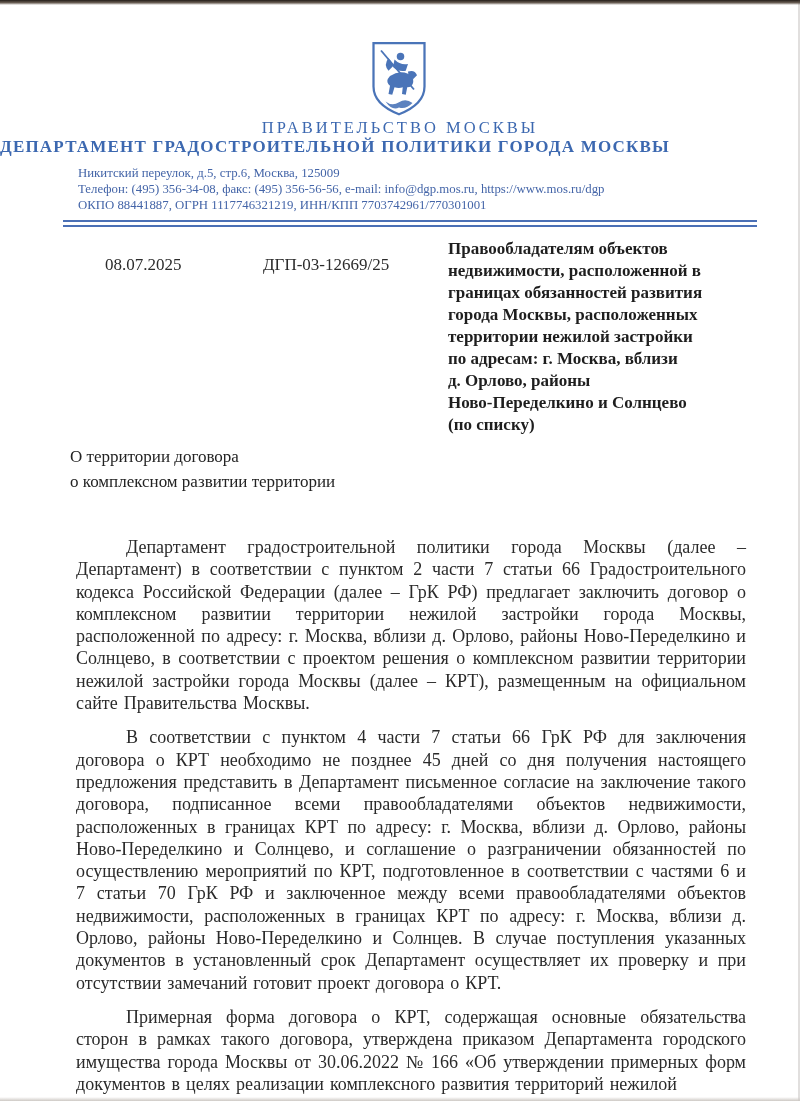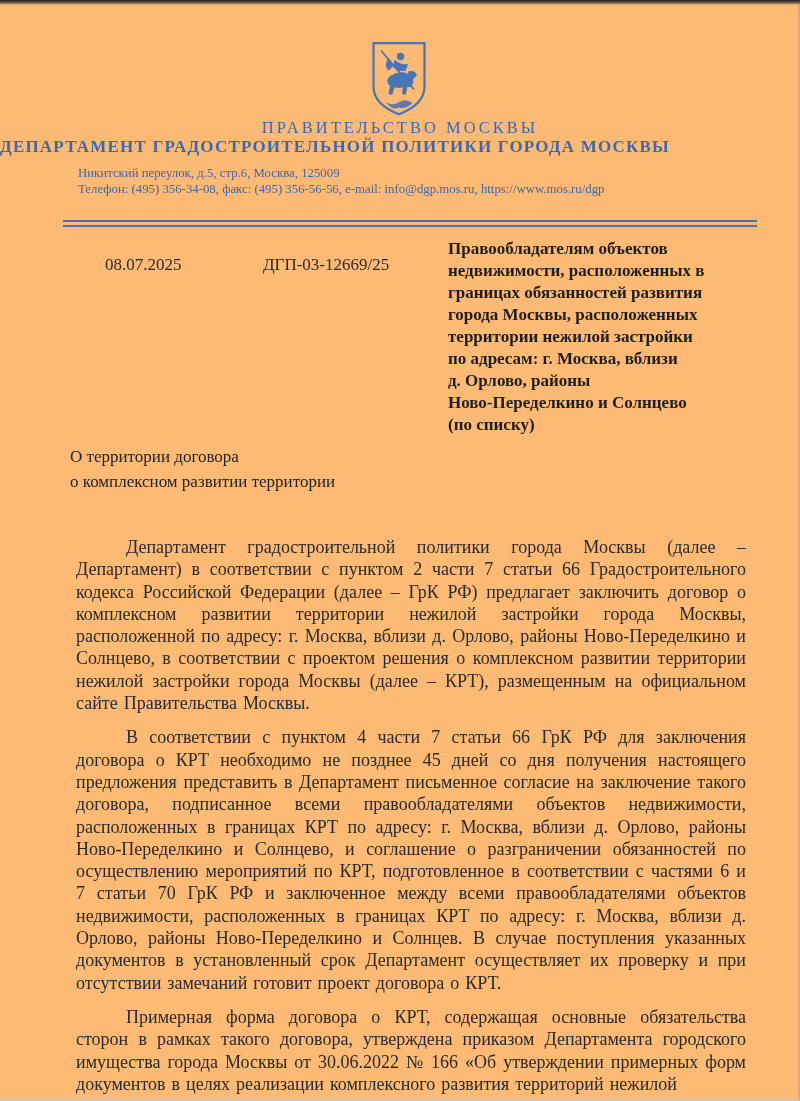--- a/index.html
+++ b/index.html
@@ -1,20 +1,20 @@
 <!DOCTYPE html>
 <html style="--brand-blue: #3c68b0; --contact-blue: #4465a8; --rule-blue: #4a6fb5;"><head>
 <meta charset="utf-8">
 <style>
   html, body { margin: 0; padding: 0; background: #e9e6e2; }
   .page {
     position: relative;
     width: 800px; height: 1101px;
     margin: 0 auto;
-    background: #fdba74;
+    background: #ffffff;
     overflow: hidden;
     font-family: "Liberation Serif", serif;
   }
   
   .edge-top    { position:absolute; top:0; left:0; right:0; height:5px;
                  background: linear-gradient(180deg, #241d18 0%, #6b5f55 55%, rgba(120,110,100,0) 100%); }
   .edge-bottom { position:absolute; bottom:0; left:0; right:0; height:4px;
                  background: linear-gradient(0deg, #cdc9c4 0%, rgba(205,201,196,0) 100%); }
   .edge-right  { position:absolute; top:0; right:0; bottom:0; width:2px; background: rgba(90,80,70,.18); }
 
@@ -82,30 +82,31 @@
       </g>
     </svg>
   </div>
 
   <div class="gov-line">ПРАВИТЕЛЬСТВО МОСКВЫ</div>
   <div class="dept-line">ДЕПАРТАМЕНТ ГРАДОСТРОИТЕЛЬНОЙ ПОЛИТИКИ ГОРОДА МОСКВЫ</div>
 
   <div class="contacts">
     <div>Никитский переулок, д.5, стр.6, Москва, 125009</div>
     <div>Телефон: (495) 356-34-08, факс: (495) 356-56-56, e-mail: info@dgp.mos.ru, https://www.mos.ru/dgp</div>
+    <div>ОКПО 88441887, ОГРН 1117746321219, ИНН/КПП 7703742961/770301001</div>
   </div>
 
   <div class="double-rule"></div>
 
   <div class="ref-date">08.07.2025</div>
   <div class="ref-number">ДГП-03-12669/25</div>
 
   <div class="addressee">
       <div>Правообладателям объектов</div>
-      <div>недвижимости, расположенных в</div>
+      <div>недвижимости, расположенной в</div>
       <div>границах обязанностей развития</div>
       <div>города Москвы, расположенных</div>
       <div>территории нежилой застройки</div>
       <div>по адресам: г. Москва, вблизи</div>
       <div>д. Орлово, районы</div>
       <div>Ново-Переделкино и Солнцево</div>
       <div>(по списку)</div>
     </div>
 
   <div class="subject">

